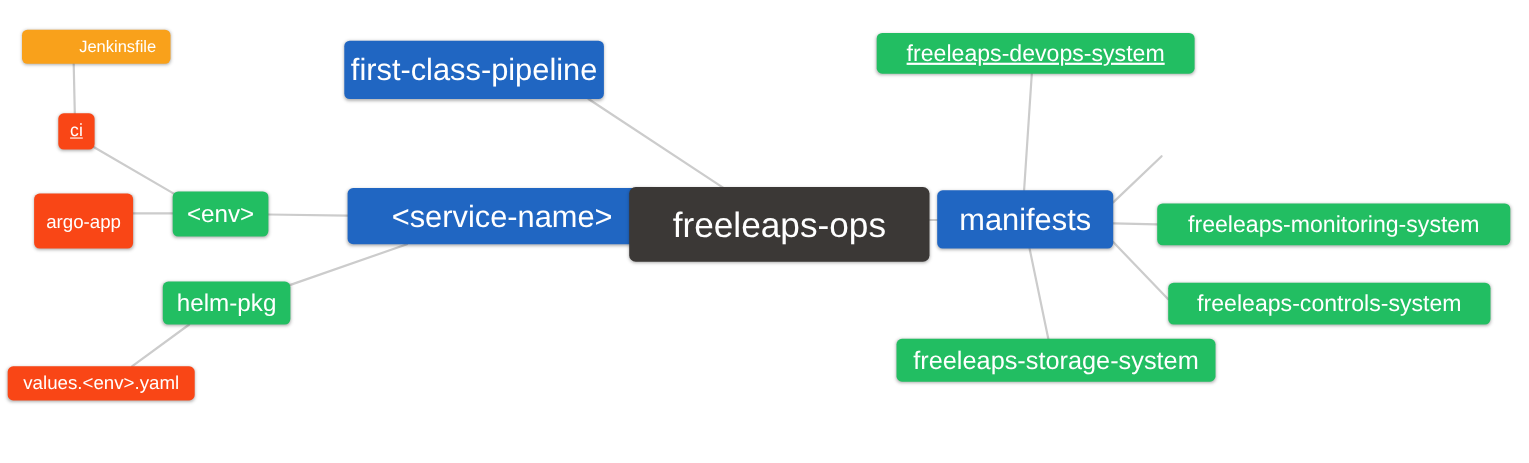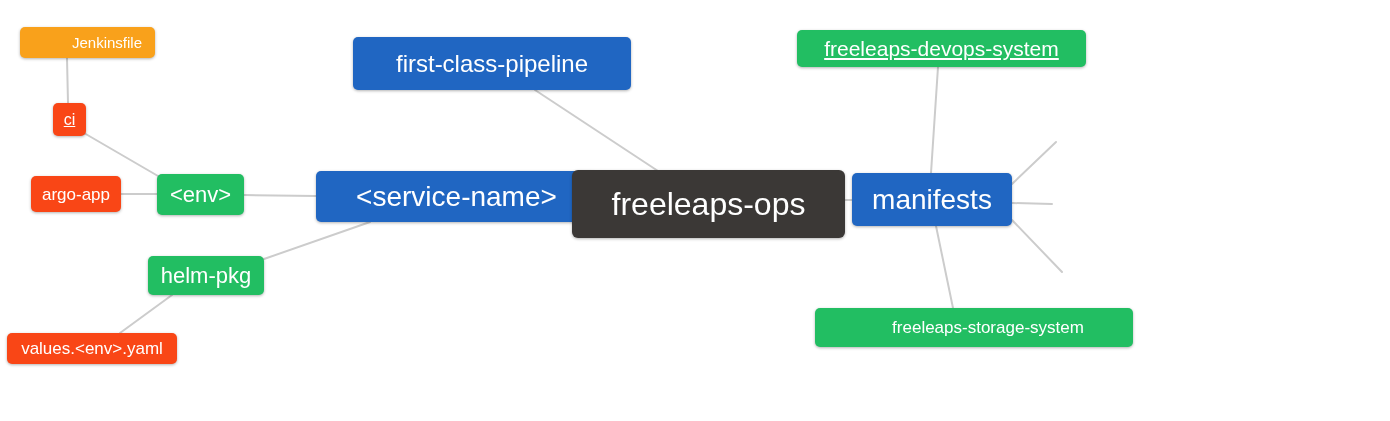--- a/index.html
+++ b/index.html
@@ -25,33 +25,33 @@
   }
   .orange{background:var(--orange,#F9A11B);}
   .red{background:var(--red,#F94616);}
   .green{background:var(--green,#22BE62);}
   .blue{background:var(--blue,#2066C2);}
   .dark{background:var(--dark,#3B3836);}
 
   
   #n-jenkinsfile {left:20px;  top:27px;  width:96px;  height:31px; font-size:15px;padding-left:39px;}
   #n-ci         {left:53px;  top:103px; width:33px;  height:33px; font-size:16px;text-decoration:underline;}
-  #n-argo-app   {left:31px;  top:176px; width:90px;  height:36px; font-size:17px;}
+  #n-argo-app   {left:31px;  top:176px; width:90px;  height:50px; font-size:17px;}
   #n-env        {left:157px; top:174px; width:87px;  height:41px; font-size:22px;}
   #n-helm-pkg   {left:148px; top:256px; width:116px; height:39px; font-size:22px;}
   #n-values     {left:7px;   top:333px; width:170px; height:31px; font-size:17px;}
-  #n-pipeline   {left:313px; top:37px;  width:278px; height:53px; font-size:24px;margin-left:40px;}
+  #n-pipeline   {left:313px; top:37px;  width:236px; height:53px; font-size:28px;}
   #n-service    {left:316px; top:171px; width:281px; height:51px; font-size:28px;}
   #n-ops        {left:572px; top:170px; width:273px; height:68px; font-size:32px; border-radius:6px;}
   #n-manifests  {left:852px; top:173px; width:160px; height:53px; font-size:28px;}
   #n-devops     {left:797px; top:30px;  width:289px; height:37px; font-size:21px;text-decoration:underline;}
   #n-network    {left:1053px;top:112px; width:295px; height:37px; font-size:21px;}
   #n-monitoring {left:1052px;top:185px; width:321px; height:38px; font-size:21px;}
   #n-controls   {left:1062px;top:257px; width:293px; height:38px; font-size:21px;}
-  #n-storage    {left:815px; top:308px; width:290px; height:39px; font-size:17px;padding-left:28px;}
+  #n-storage    {left:815px; top:308px; width:290px; height:39px; font-size:23px;}
 </style>
 </head>
 <body>
 
 <div class="canvas">
 
   <svg class="edges" width="1390" height="421" viewBox="0 0 1390 421" xmlns="http://www.w3.org/2000/svg">
     <line x1="67" y1="58" x2="68" y2="103"></line>
     <line x1="84" y1="133" x2="158" y2="176"></line>
     <line x1="121" y1="194" x2="157" y2="194"></line>
@@ -72,15 +72,17 @@
   <div class="node red" id="n-ci">ci</div>
   <div class="node red" id="n-argo-app">argo-app</div>
   <div class="node green" id="n-helm-pkg">helm-pkg</div>
   <div class="node green" id="n-env">&lt;env&gt;</div>
   <div class="node red" id="n-values">values.&lt;env&gt;.yaml</div>
   <div class="node blue" id="n-pipeline">first-class-pipeline</div>
   <div class="node blue" id="n-service">&lt;service-name&gt;</div>
   <div class="node dark" id="n-ops">freeleaps-ops</div>
   <div class="node blue" id="n-manifests">manifests</div>
   <div class="node green" id="n-devops">freeleaps-devops-system</div>
+  <div class="node green" id="n-monitoring">freeleaps-monitoring-system</div>
+  <div class="node green" id="n-controls">freeleaps-controls-system</div>
   <div class="node green" id="n-storage">freeleaps-storage-system</div>
 
 </div>
 
 </body></html>

